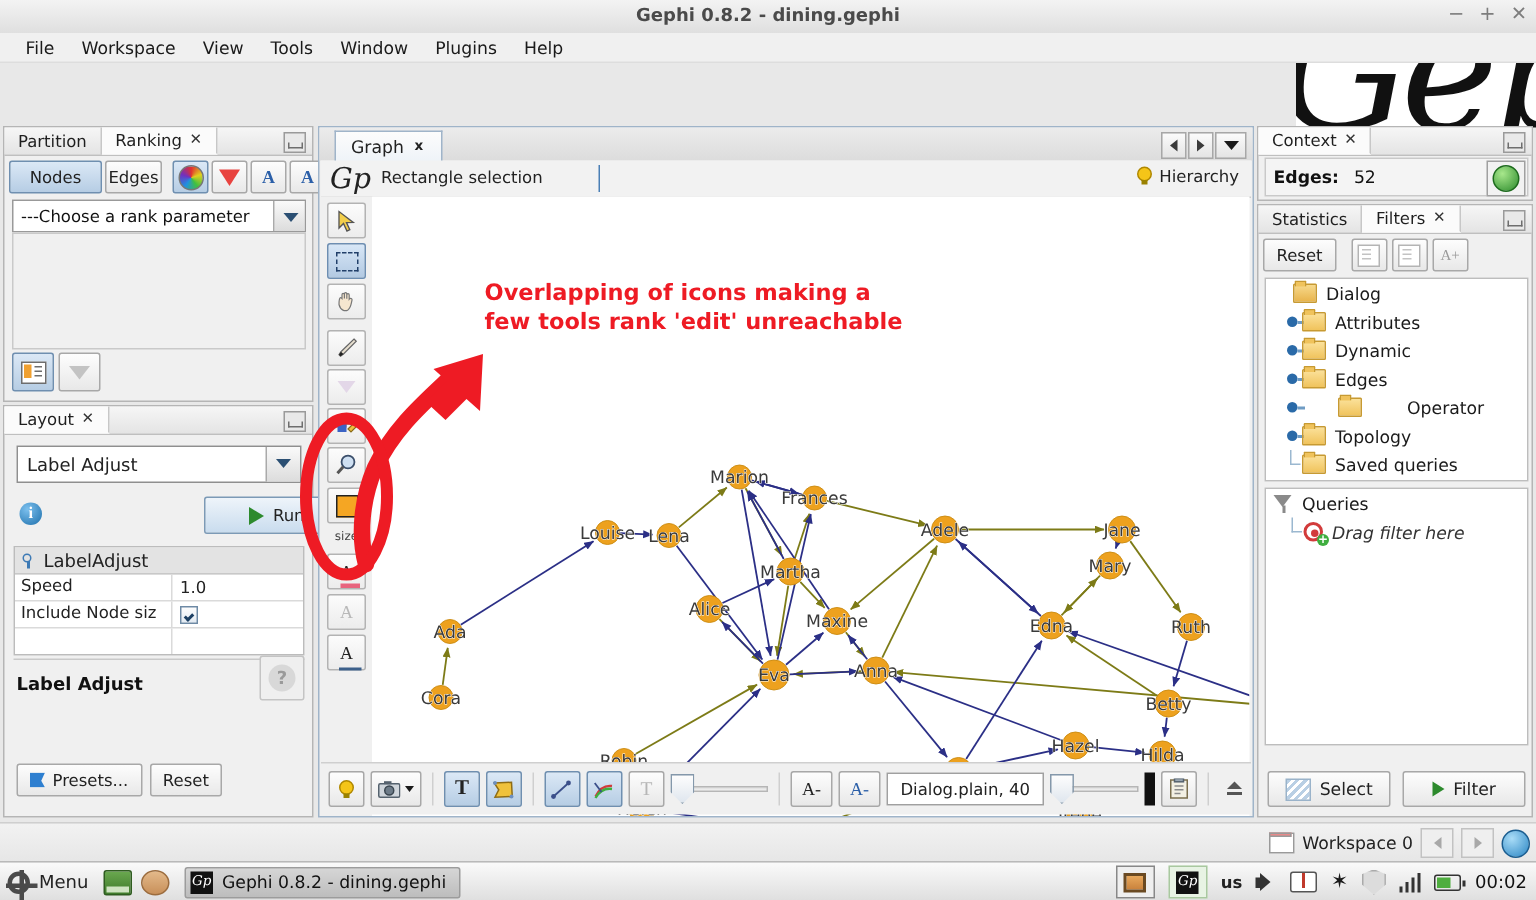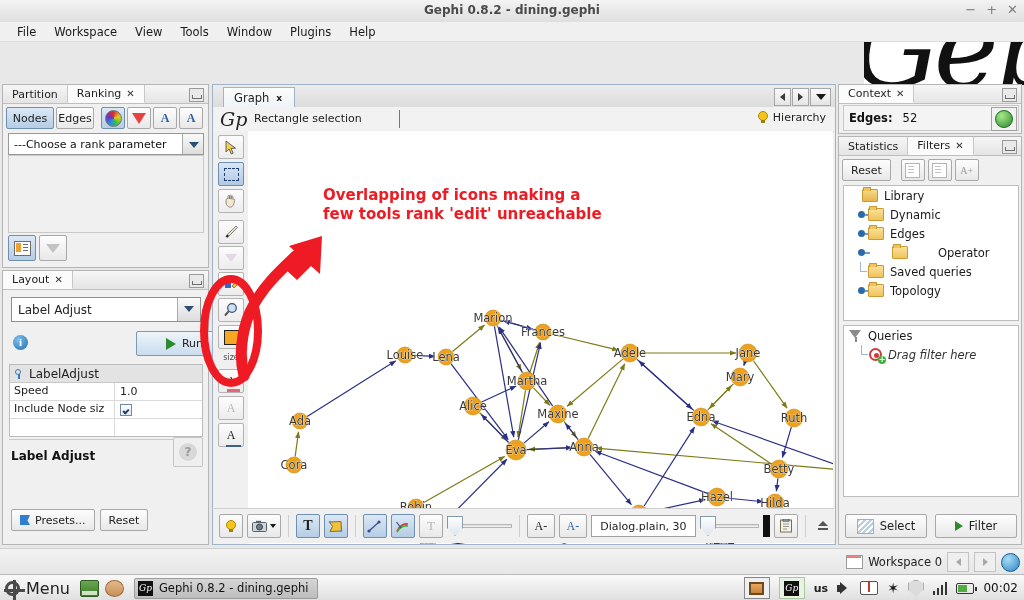--- a/index.html
+++ b/index.html
@@ -216,21 +216,21 @@
   .tri-r2{width:0;height:0;border-top:4px solid transparent;border-bottom:4px solid transparent;border-left:5px solid #a8a8a8;}
   .globe2{width:17px;height:17px;border-radius:50%;background:radial-gradient(circle at 35% 30%,#a9dcf7,#2b86c4);border:1px solid #1b5d8f;}
 
   
   #taskbar{position:absolute;left:0;top:574px;width:1024px;height:26px;
            background:linear-gradient(#fafafa,#dedede);border-top:1px solid #b9b9b9;}
   #tbLeft{position:absolute;left:5px;top:0;height:26px;display:flex;align-items:center;gap:6px;}
   .gear{width:15px;height:15px;border-radius:50%;border:3px solid #4a4a4a;box-sizing:border-box;position:relative;}
   .gear:before{content:"";position:absolute;left:5px;top:-4px;width:3px;height:21px;background:#4a4a4a;}
   .gear:after{content:"";position:absolute;left:-4px;top:5px;width:21px;height:3px;background:#4a4a4a;}
-  #menuLbl{font-size:16px;color:#222;margin-right:4px;}
+  #menuLbl{font-size:12px;color:#222;margin-right:4px;}
   .qicon{width:17px;height:15px;border-radius:2px;}
   .qterm{background:linear-gradient(#6aa84f,#3e7a2a);border:1px solid #2f5c20;position:relative;}
   .qterm:after{content:"";position:absolute;left:1px;bottom:1px;right:1px;height:4px;background:#cfe3c2;}
   .qbrowser{background:linear-gradient(#e3b98a,#c8905a);border:1px solid #9b6c3e;border-radius:50%;}
   #taskBtn{height:19px;display:flex;align-items:center;gap:6px;padding:0 9px 0 3px;border:1px solid #9c9c9c;
     border-radius:2px;background:linear-gradient(#d6d6d6,#bdbdbd);font-size:11.5px;color:#111;margin-left:4px;}
   .gephiicon{width:15px;height:15px;background:#111;color:#fff;font-size:9px;display:flex;align-items:center;
     justify-content:center;font-family:"DejaVu Serif","Liberation Serif",serif;font-style:italic;}
   #tbRight{position:absolute;right:6px;top:0;height:26px;display:flex;align-items:center;gap:9px;}
   .trayapp{width:24px;height:20px;border:1px solid #888;display:flex;align-items:center;justify-content:center;background:#efefef;}
@@ -295,21 +295,21 @@
         <span>Partition</span>
       </div>
       <div class="tab active">
         <span>Ranking</span>
         <span class="x">✕</span>
       </div>
       <div class="minbox"></div>
     </div>
 
     <div id="rankTools">
-      <div class="tbtn on" style="width:48px;">
+      <div class="tbtn on" style="width:62px;">
         <span>Nodes</span>
       </div>
       <div class="tbtn" style="width:38px;">
         <span>Edges</span>
       </div>
       <div class="tbtn on" style="width:24px;margin-left:5px;">
         <div class="swatch-ring"></div>
       </div>
       <div class="tbtn" style="width:24px;">
         <div class="swatch-diamond"></div>
@@ -650,21 +650,21 @@
         <div class="trk"></div>
         <div class="knb"></div>
       </div>
       <div class="sep"></div>
       <div class="tbtn" style="min-width:28px;">
         <span style="font-family:'Liberation Serif',serif;font-size:12px;">A-</span>
       </div>
       <div class="tbtn" style="min-width:28px;">
         <span style="font-family:'Liberation Serif',serif;font-size:12px;color:#2b5fa8;">A-</span>
       </div>
-      <div id="fontbox">Dialog.plain, 30</div>
+      <div id="fontbox">Dialog.plain, 40</div>
       <div class="slider" style="width:62px;">
         <div class="trk"></div>
         <div class="knb"></div>
       </div>
       <div class="blkbar"></div>
       <div class="tbtn">
         <svg width="14" height="14" viewBox="0 0 14 14">
             <rect x="1.5" y="1" width="11" height="12" fill="#f3f0e4" stroke="#7b6f4e"></rect>
             <rect x="4" y="0" width="6" height="2.2" fill="#9aa7b4" stroke="#55626e"></rect>
             <path d="M4 5 h6 M4 7.5 h6 M4 10 h4" stroke="#8a8a8a" stroke-width="0.9"></path>
@@ -724,21 +724,28 @@
         </div>
       <div class="tbtn sq">
         <span style="font-size:10px;color:#9a9a9a;font-family:'Liberation Serif',serif;">A+</span>
       </div>
     </div>
 
     <div id="libBox">
       <div class="treerow">
         <div class="handle"></div>
         <div class="folder open"></div>
-        <span>Library</span>
+        <span>Dialog</span>
+      </div>
+      <div class="treerow" style="padding-left:10px;">
+        <div class="handle">
+            <div class="hc"></div>
+          </div>
+        <div class="folder"></div>
+        <span>Attributes</span>
       </div>
       <div class="treerow" style="padding-left:10px;">
         <div class="handle">
             <div class="hc"></div>
           </div>
         <div class="folder"></div>
         <span>Dynamic</span>
       </div>
       <div class="treerow" style="padding-left:10px;">
         <div class="handle">
@@ -748,30 +755,30 @@
         <span>Edges</span>
       </div>
       <div class="treerow" style="padding-left:10px;gap:24px;">
         <div class="handle">
             <div class="hc"></div>
           </div>
         <div class="folder"></div>
         <span>Operator</span>
       </div>
       <div class="treerow" style="padding-left:10px;">
-        <div class="elbow"></div>
-        <div class="folder"></div>
-        <span>Saved queries</span>
-      </div>
-      <div class="treerow" style="padding-left:10px;">
         <div class="handle">
             <div class="hc"></div>
           </div>
         <div class="folder"></div>
         <span>Topology</span>
+      </div>
+      <div class="treerow" style="padding-left:10px;">
+        <div class="elbow"></div>
+        <div class="folder"></div>
+        <span>Saved queries</span>
       </div>
     </div>
 
     <div id="queriesBox">
       <div class="treerow" style="padding-left:5px;">
         <div class="funnel2"></div>
         <span>Queries</span>
       </div>
       <div class="treerow" style="padding-left:11px;">
         <div class="elbow"></div>

